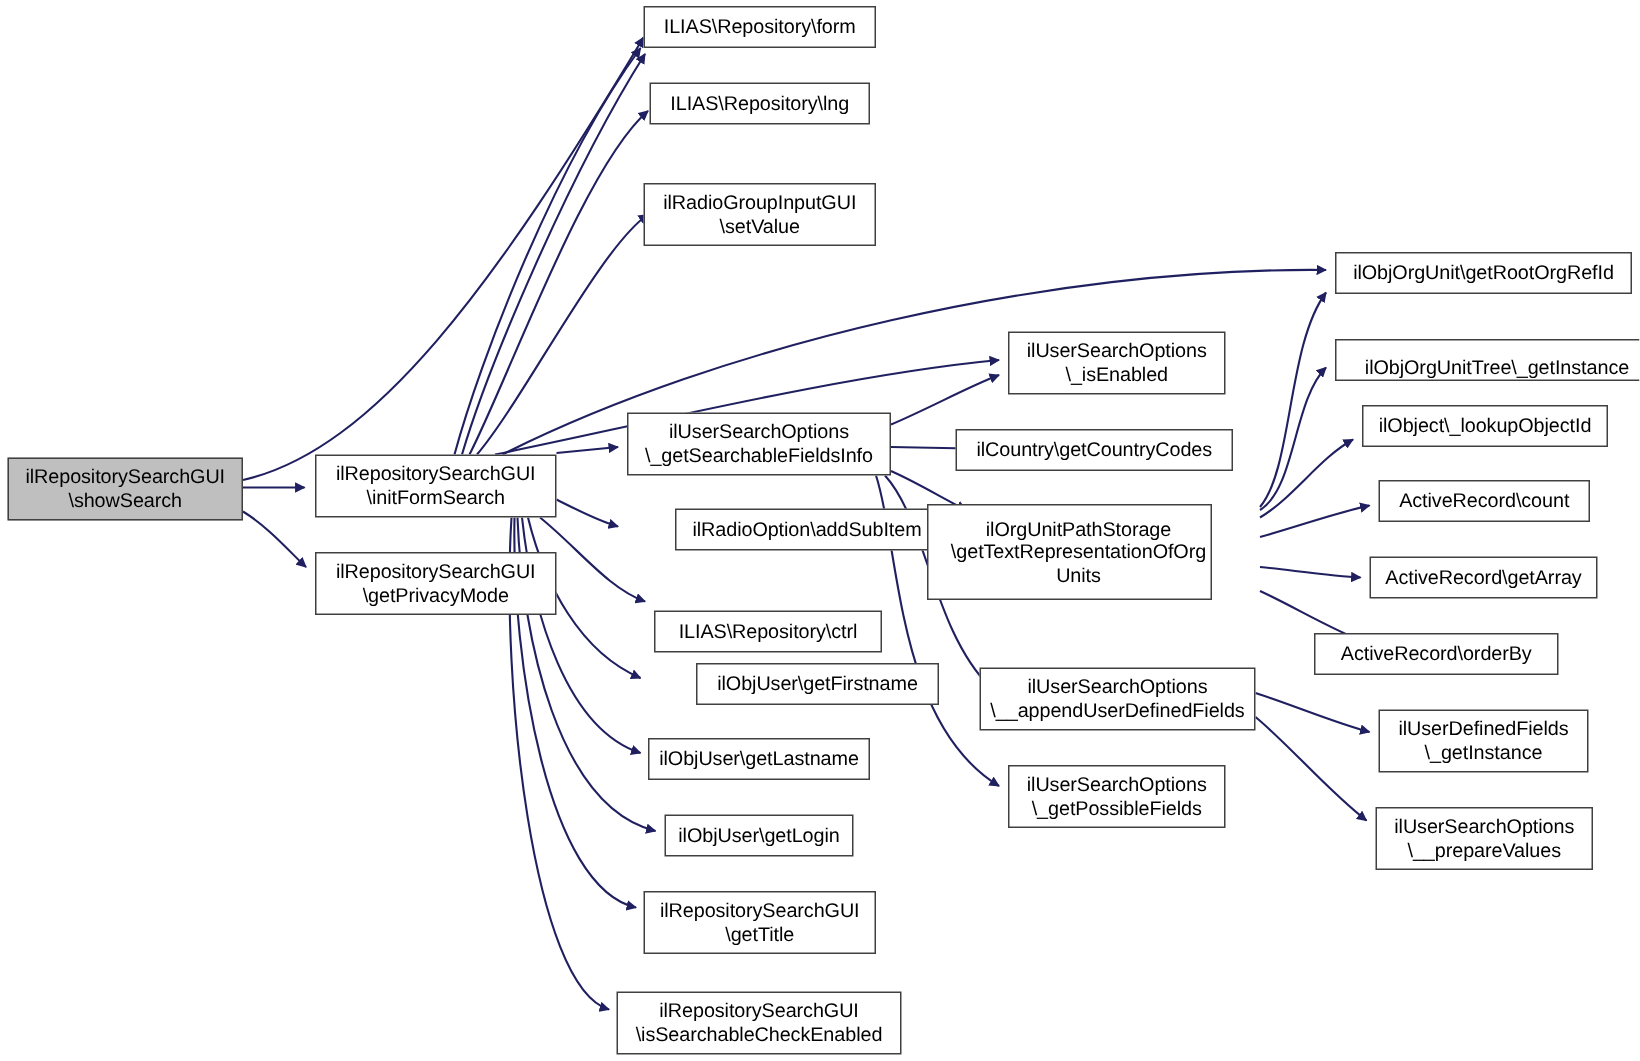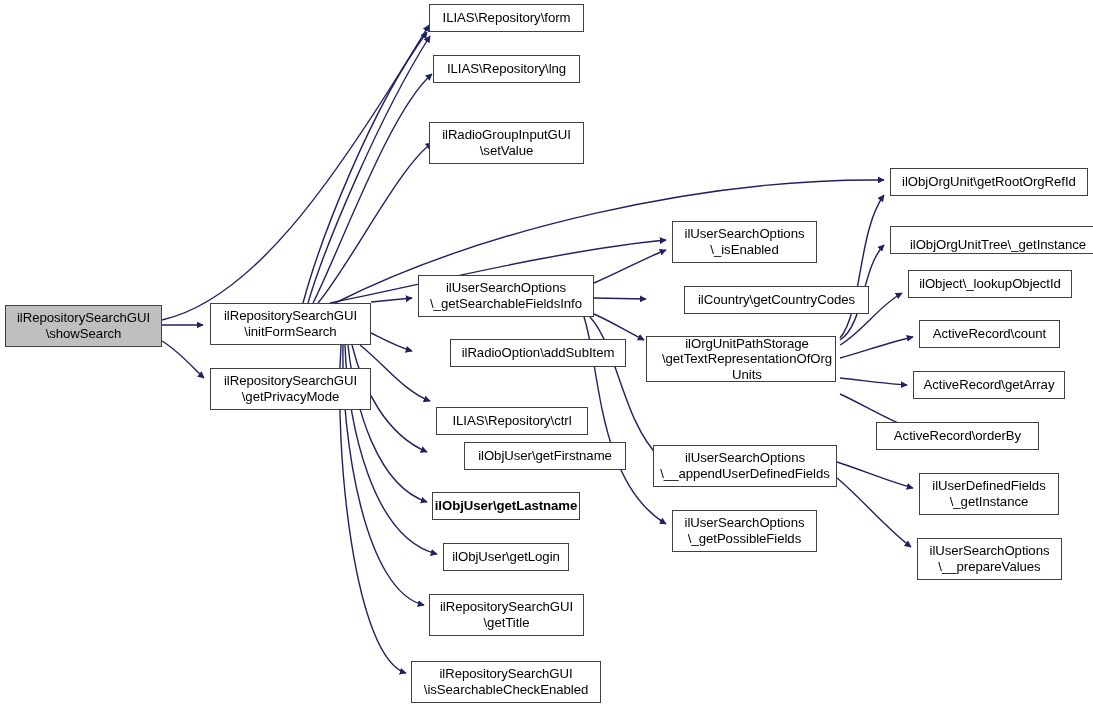--- a/index.html
+++ b/index.html
@@ -101,30 +101,30 @@
 \getPrivacyMode</span></div>
       <div class="node" style="left: 429px; top: 4px; width: 155px; height: 28px; text-align: right;"><span class="node-label">ILIAS\Repository\form</span></div>
       <div class="node" style="left: 433px; top: 55px; width: 147px; height: 28px;"><span class="node-label">ILIAS\Repository\lng</span></div>
       <div class="node" style="left: 429px; top: 106px; width: 155px; height: 42px; margin-top: 16px;"><span class="node-label">ilRadioGroupInputGUI
 \setValue</span></div>
       <div class="node" style="left: 418px; top: 275px; width: 176px; height: 42px;"><span class="node-label">ilUserSearchOptions
 \_getSearchableFieldsInfo</span></div>
       <div class="node" style="left: 418px; top: 339px; width: 176px; height: 28px; margin-left: 32px;"><span class="node-label">ilRadioOption\addSubItem</span></div>
       <div class="node" style="left: 436px; top: 407px; width: 152px; height: 28px;"><span class="node-label">ILIAS\Repository\ctrl</span></div>
       <div class="node" style="left: 432px; top: 442px; width: 162px; height: 28px; margin-left: 32px;"><span class="node-label">ilObjUser\getFirstname</span></div>
-      <div class="node" style="left: 432px; top: 492px; width: 148px; height: 28px; font-weight: bold;"><span class="node-label">ilObjUser\getLastname</span></div>
+      <div class="node" style="left: 432px; top: 492px; width: 148px; height: 28px;"><span class="node-label">ilObjUser\getLastname</span></div>
       <div class="node" style="left: 443px; top: 543px; width: 126px; height: 28px;"><span class="node-label">ilObjUser\getLogin</span></div>
       <div class="node" style="left: 429px; top: 594px; width: 155px; height: 42px;"><span class="node-label">ilRepositorySearchGUI
 \getTitle</span></div>
       <div class="node" style="left: 411px; top: 661px; width: 190px; height: 42px;"><span class="node-label">ilRepositorySearchGUI
 \isSearchableCheckEnabled</span></div>
       <div class="node" style="left: 672px; top: 221px; width: 145px; height: 42px;"><span class="node-label">ilUserSearchOptions
 \_isEnabled</span></div>
-      <div class="node" style="left: 684px; top: 286px; width: 185px; height: 28px;"><span class="node-label">ilCountry\getCountryCodes</span></div>
-      <div class="node" style="left: 646px; top: 336px; width: 190px; height: 46px; padding-left: 12px;"><span class="node-label">ilOrgUnitPathStorage
+      <div class="node" style="left: 637px; top: 286px; width: 185px; height: 28px;"><span class="node-label">ilCountry\getCountryCodes</span></div>
+      <div class="node" style="left: 618px; top: 336px; width: 190px; height: 64px; padding-left: 12px;"><span class="node-label">ilOrgUnitPathStorage
 \getTextRepresentationOfOrg
 Units</span></div>
       <div class="node" style="left: 653px; top: 445px; width: 184px; height: 42px;"><span class="node-label">ilUserSearchOptions
 \__appendUserDefinedFields</span></div>
       <div class="node" style="left: 672px; top: 510px; width: 145px; height: 42px;"><span class="node-label">ilUserSearchOptions
 \_getPossibleFields</span></div>
       <div class="node" style="left: 890px; top: 168px; width: 198px; height: 28px;"><span class="node-label">ilObjOrgUnit\getRootOrgRefId</span></div>
       <div class="node" style="left: 890px; top: 226px; width: 216px; height: 28px; align-items: flex-end;"><span class="node-label">ilObjOrgUnitTree\_getInstance</span></div>
       <div class="node" style="left: 908px; top: 270px; width: 164px; height: 28px;"><span class="node-label">ilObject\_lookupObjectId</span></div>
       <div class="node" style="left: 919px; top: 320px; width: 141px; height: 28px; text-align: center;"><span class="node-label">ActiveRecord\count</span></div>

